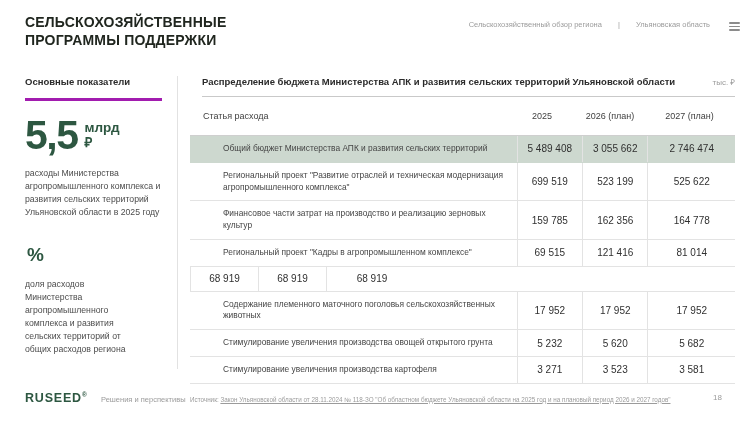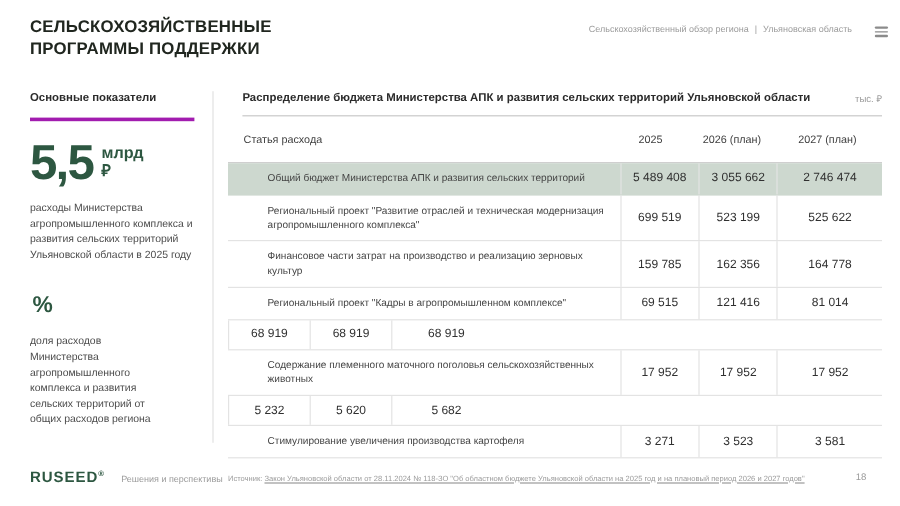--- a/index.html
+++ b/index.html
@@ -6,21 +6,21 @@
   html,body { width:750px; height:422px; }
   body { font-family:"Liberation Sans", sans-serif; background:#fff; position:relative; overflow:hidden;
          --accent-green:#2d5741; --highlight-row-bg:#cdd8cf; }
 
   .slide { position:absolute; inset:0; background:#fff; }
 
   
   .page-title { position:absolute; left:25px; top:13px; font-size:14px; font-weight:700;
                 color:#20261f; line-height:1.3; letter-spacing:0.2px; }
   .top-meta { position:absolute; top:20px; right:40px; font-size:7.5px; color:#9b9b9b;
-              display:flex; gap:5px; align-items:center; white-space:nowrap; }
+              display:flex; gap:16px; align-items:center; white-space:nowrap; }
   .hamburger { position:absolute; top:22px; right:10px; width:11px; display:flex;
                flex-direction:column; gap:2px; cursor:pointer; }
   .hamburger span { display:block; height:1.6px; background:#8b8b8b; border-radius:1px; }
 
   
   .sidebar { position:absolute; left:25px; top:76px; width:137px; }
   .section-heading { font-size:9.5px; font-weight:700; color:#2b2b2b; padding-bottom:11px;
                      border-bottom:3px solid #a21caf; }
   .metric { margin-top:16px; }
   .metric + .metric { margin-top:26px; }
@@ -158,20 +158,21 @@
   </div>
 
   <div class="row">
     <div class="label">Содержание племенного маточного поголовья сельскохозяйственных животных</div>
     <div class="val">17 952</div>
     <div class="val">17 952</div>
     <div class="val last">17 952</div>
   </div>
 
   <div class="row">
+    <div class="label">Стимулирование увеличения производства овощей открытого грунта</div>
     <div class="val">5 232</div>
     <div class="val">5 620</div>
     <div class="val last">5 682</div>
   </div>
 
   <div class="row">
     <div class="label">Стимулирование увеличения производства картофеля</div>
     <div class="val">3 271</div>
     <div class="val">3 523</div>
     <div class="val last">3 581</div>

